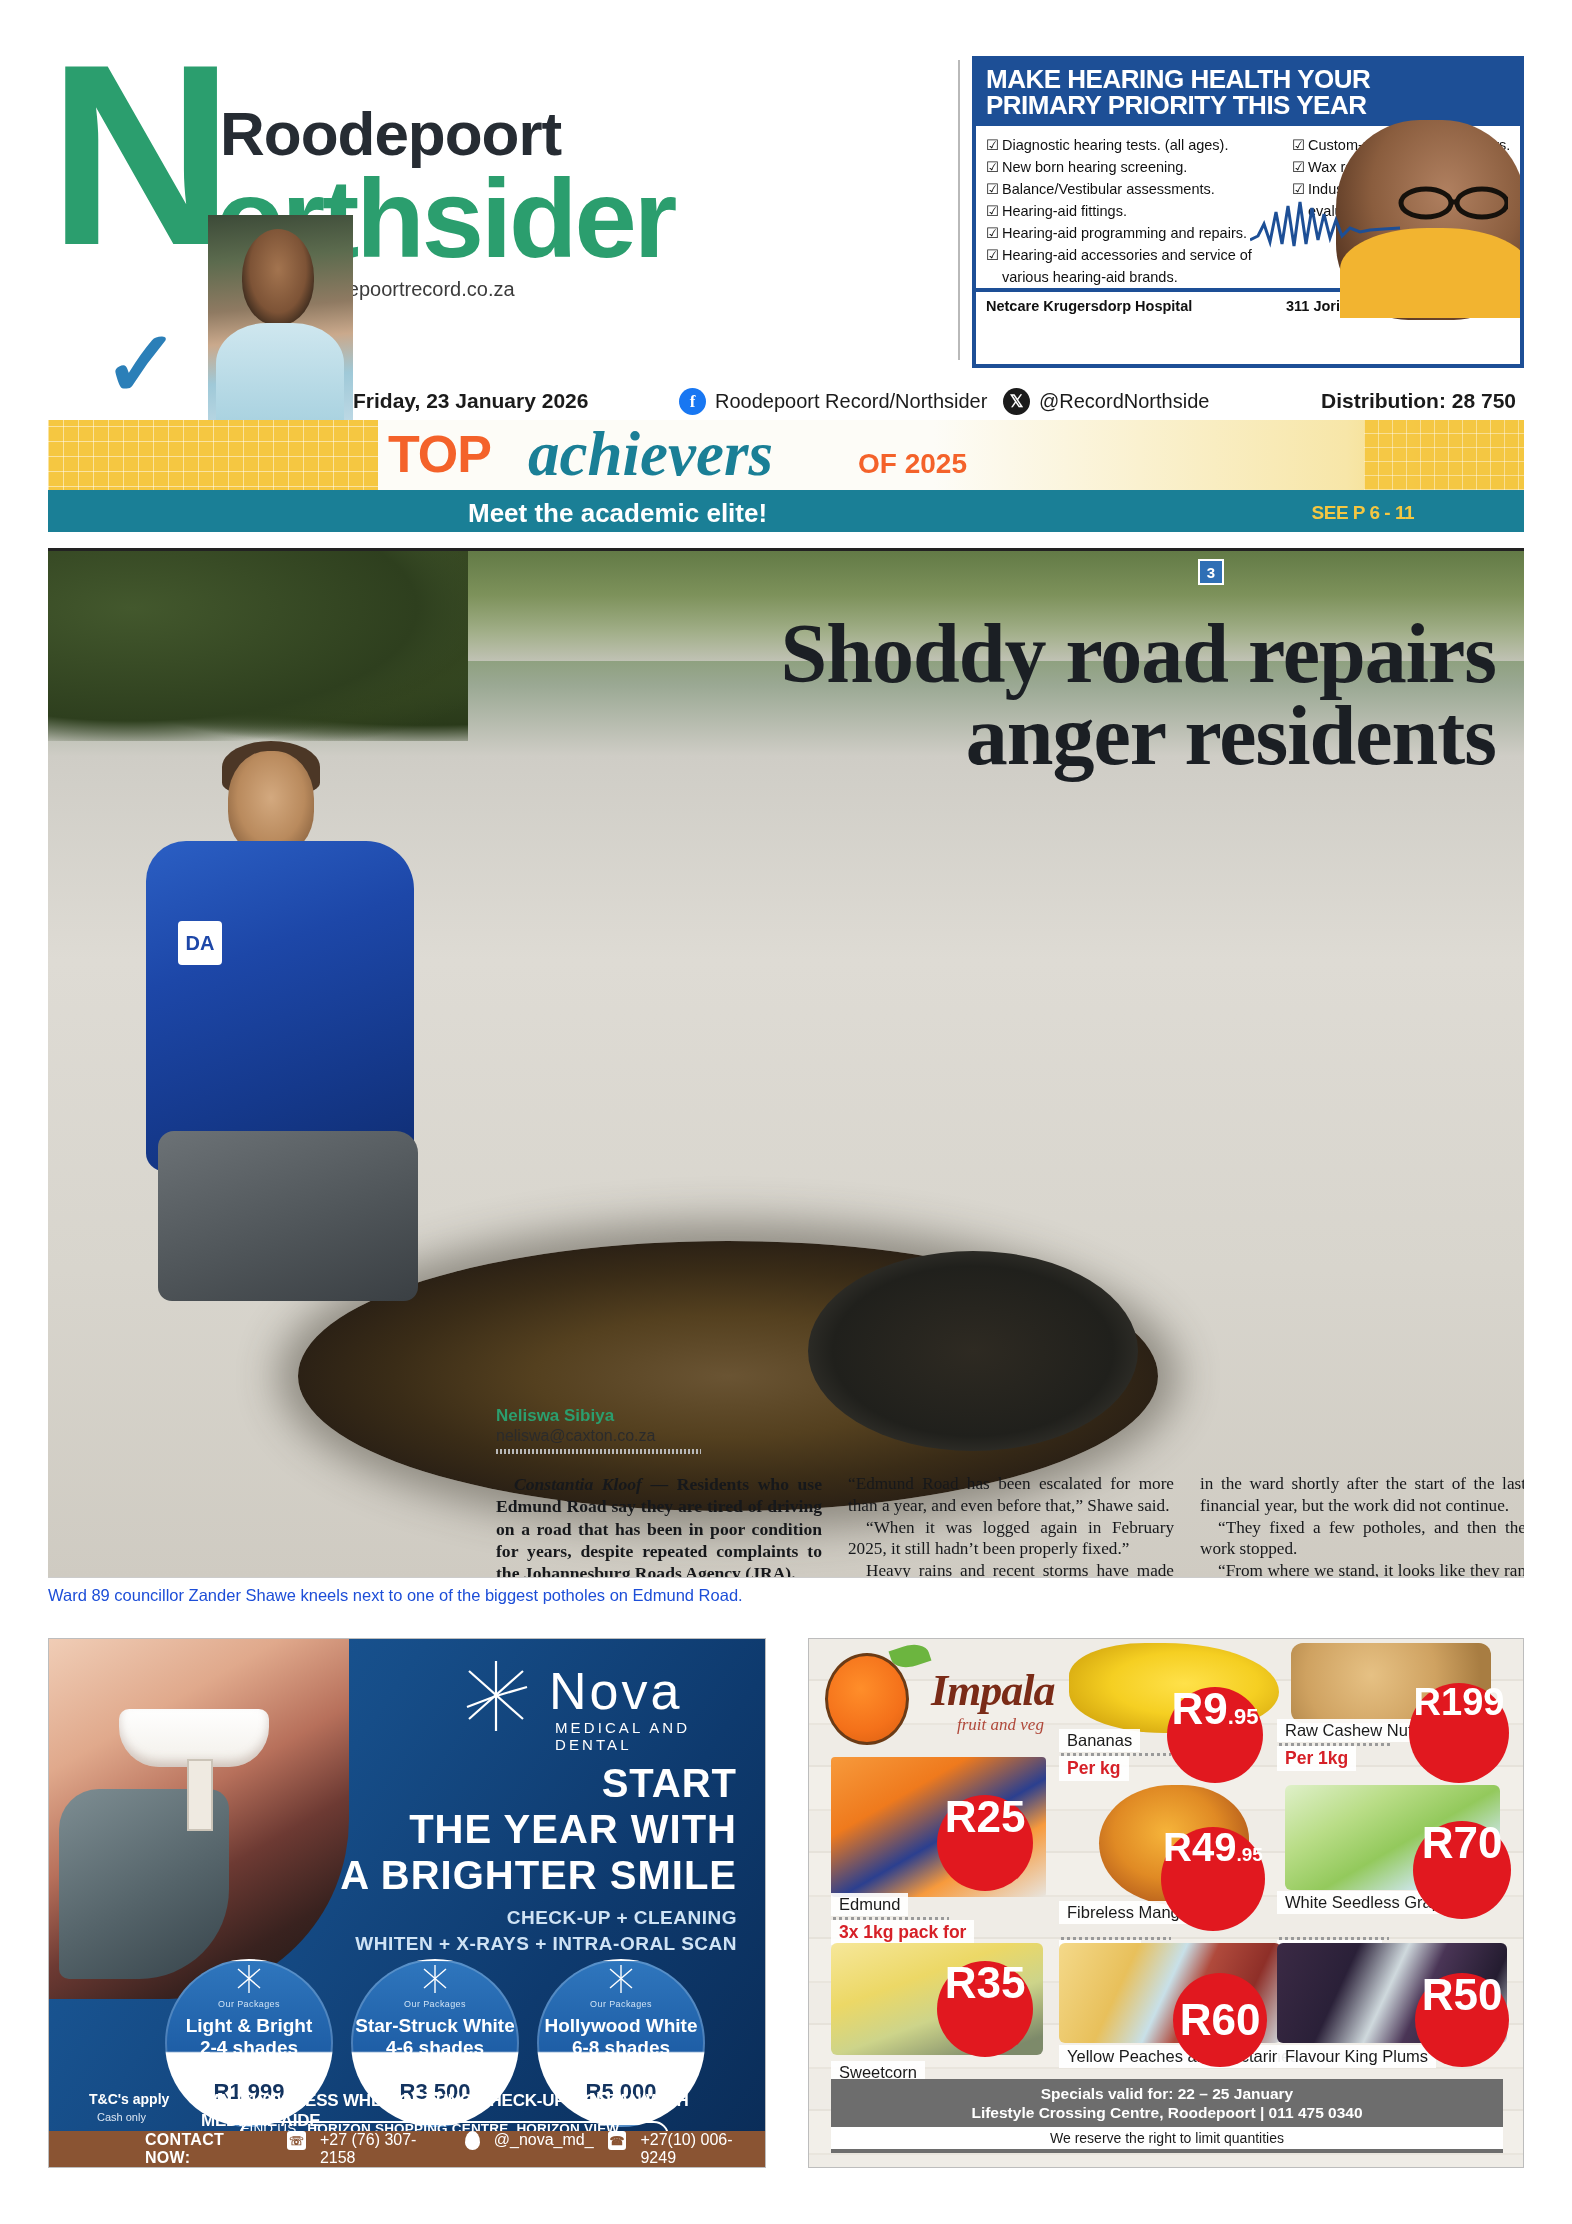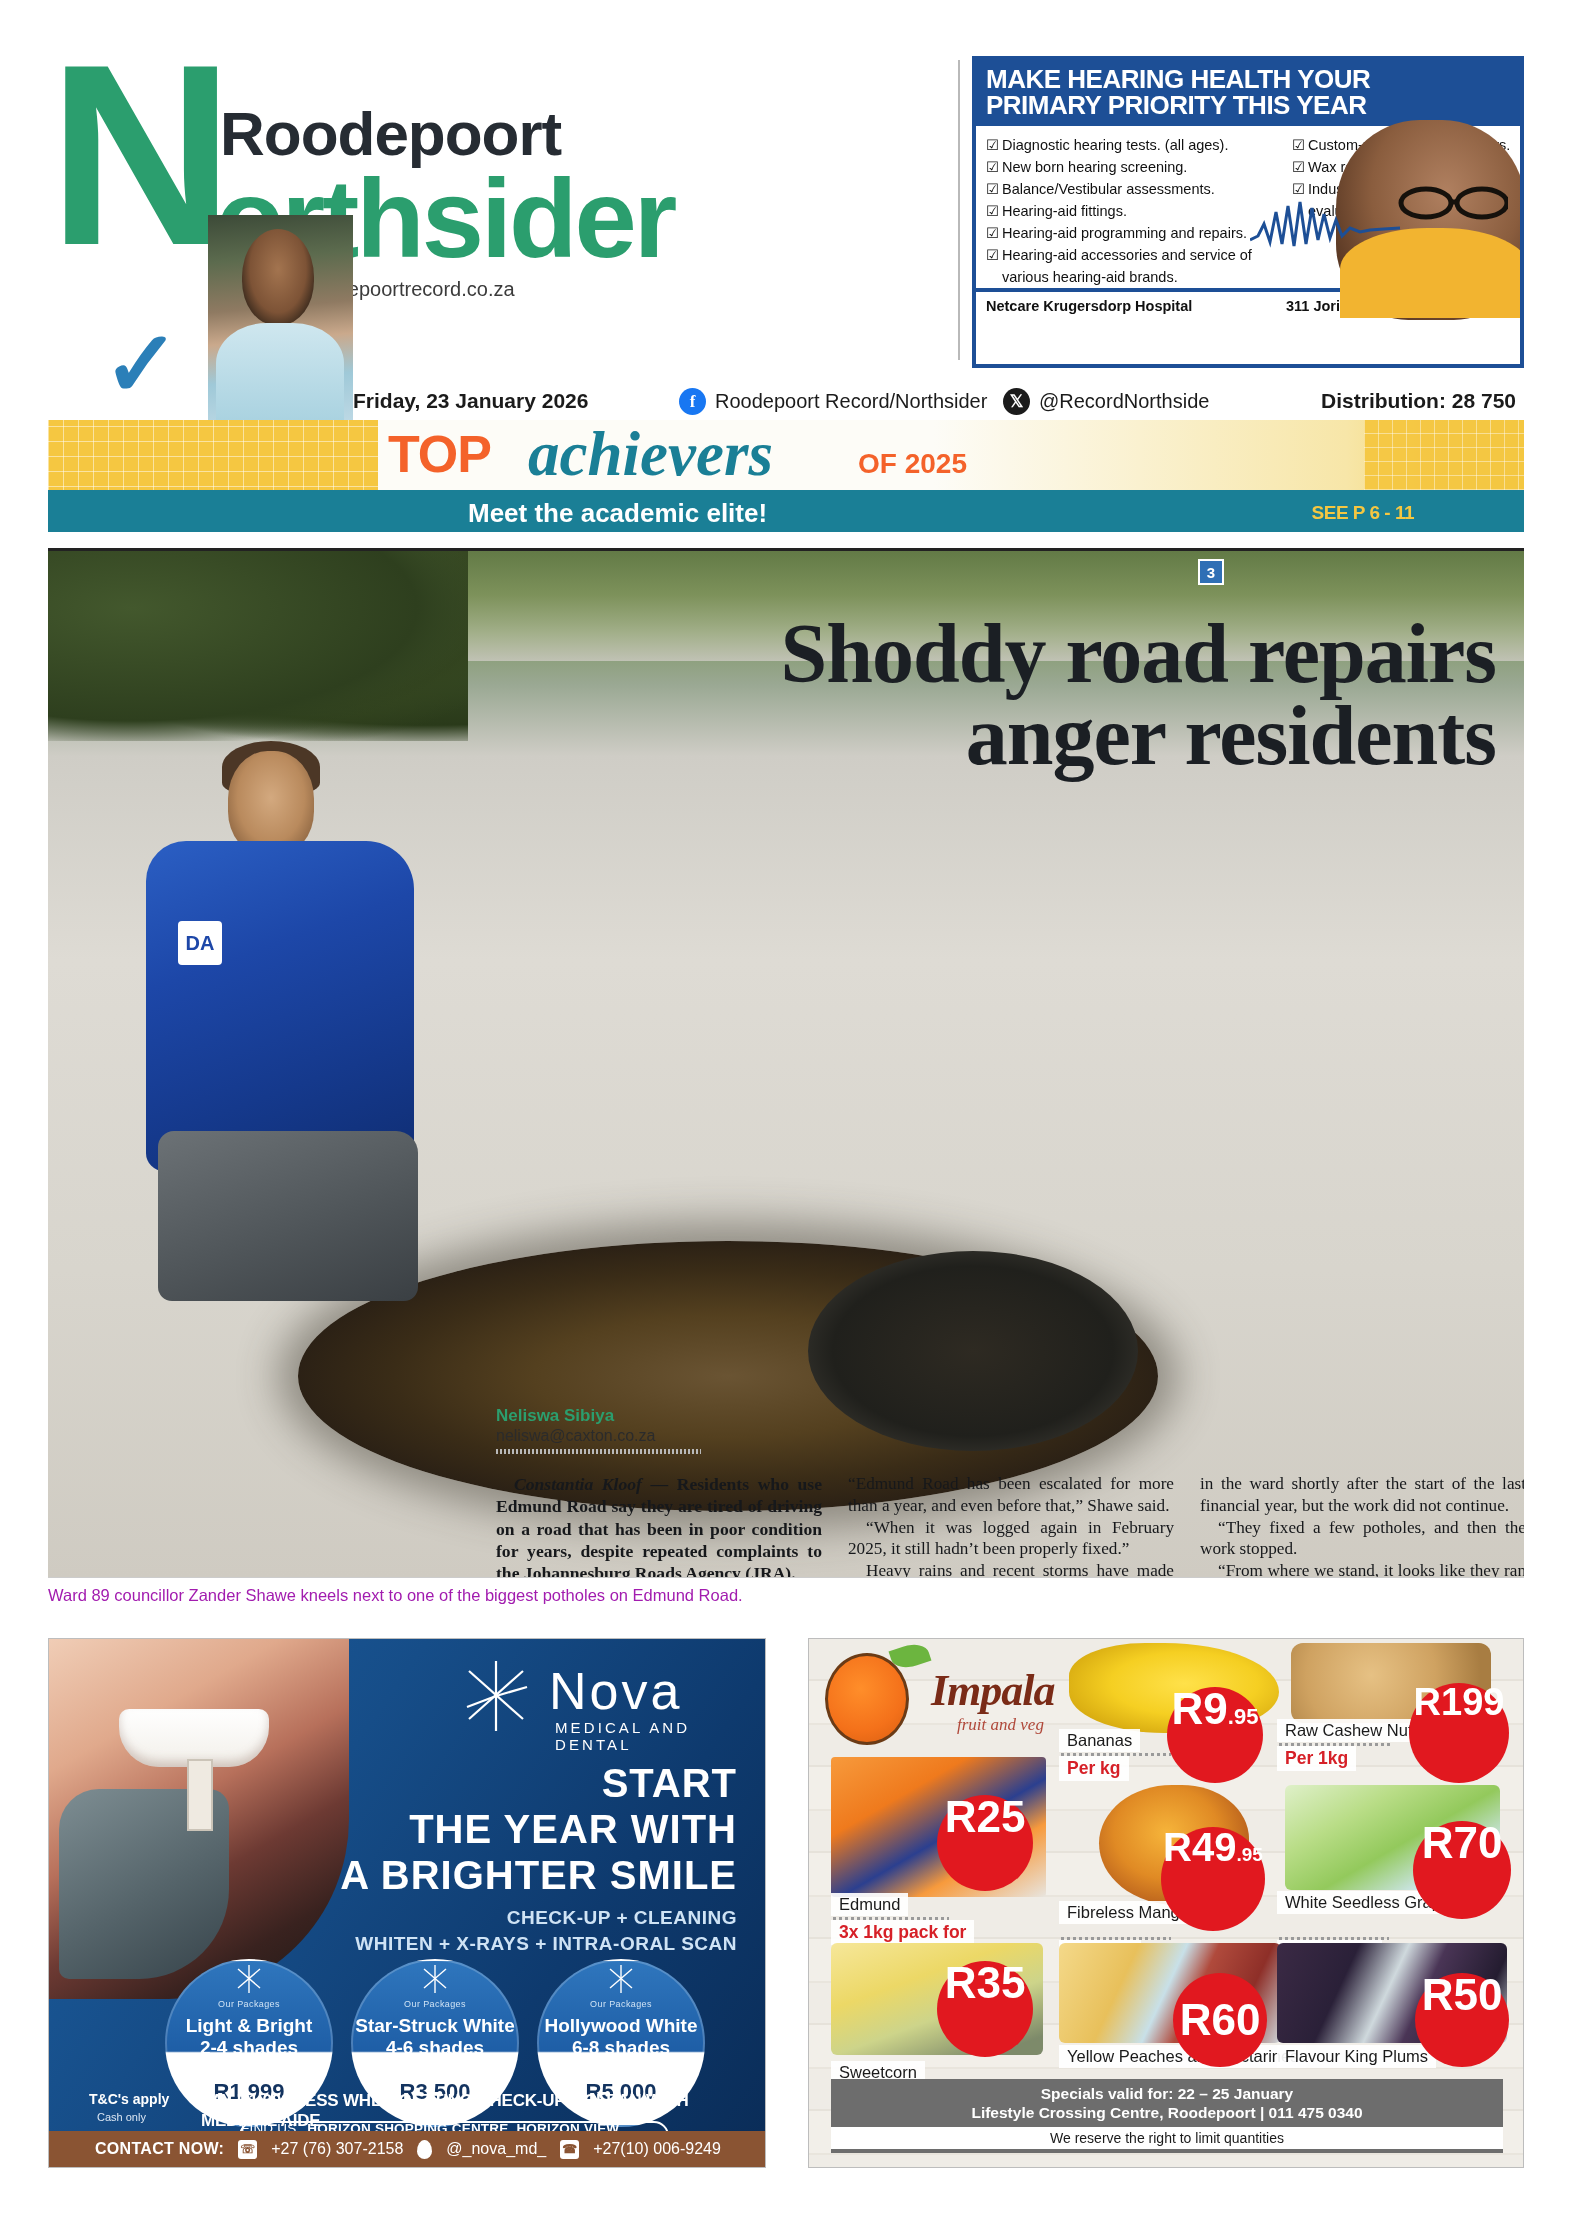--- a/index.html
+++ b/index.html
@@ -230,21 +230,21 @@
     display:flex; gap:26px; }
   .col{ width:326px; font-family:"Liberation Serif", serif; font-size:17.2px;
     line-height:1.265; color:#16181b; text-align:justify; }
   .col p{ text-indent:18px; }
   .col p.noind{ text-indent:0; }
   .lede{ font-weight:bold; font-size:17.6px; line-height:1.27; text-indent:0; }
   .lede i{ font-style:italic; }
 
   .caption{
     position:absolute; left:48px; top:1586px; width:1200px;
-    font-size:16.5px; color:#a21caf;
+    font-size:16.5px; color:#1d4ed8;
   }
 
   
   .ad-nova{
     position:absolute; left:48px; top:1638px; width:718px; height:530px;
     border:1px solid #bdbdbd; background:#0e3d74; overflow:hidden;
   }
   .nova-bg{ position:absolute; inset:0;
     background: linear-gradient(125deg,#1d5fa0 0%, #164d88 35%, #0e3a6e 68%, #0a2c57 100%); }
   .nova-photo{
@@ -292,21 +292,21 @@
   .nova-cash{ position:absolute; left:48px; top:472px; font-size:11px; color:#dbe6f3; }
   .nova-pay{ position:absolute; left:152px; top:452px; font-size:17px; font-weight:bold; color:#fff; letter-spacing:-.2px;}
   .nova-find{
     position:absolute; left:190px; top:482px; width:430px; height:30px;
     border:2px solid #fff; border-radius:16px; color:#fff; font-size:13.5px;
     display:flex; align-items:center; justify-content:center; letter-spacing:.2px;
   }
   .nova-find b{ font-weight:bold; }
   .nova-contact{
     position:absolute; left:0; bottom:0; width:718px; height:36px; background:#8a5433;
-    display:flex; align-items:center; gap:14px; padding-left:46px; color:#fff; font-size:16px;
+    display:flex; gap:14px; padding-left:96px; color:#fff; font-size:16px;
   }
   .nova-contact .lbl{ font-weight:bold; letter-spacing:.3px; }
   .nova-contact .ic{ width:19px; height:19px; background:#fff; color:#8a5433; border-radius:3px;
      font-size:12px; display:inline-flex; align-items:center; justify-content:center; font-weight:bold;}
   .nova-contact .pin{ width:15px;height:19px;background:#fff;border-radius:50% 50% 50% 50%/60% 60% 40% 40%; }
 
   
   .ad-impala{
     position:absolute; left:808px; top:1638px; width:716px; height:530px;
     border:1px solid #bdbdbd; background:#e9e7e2; overflow:hidden;

